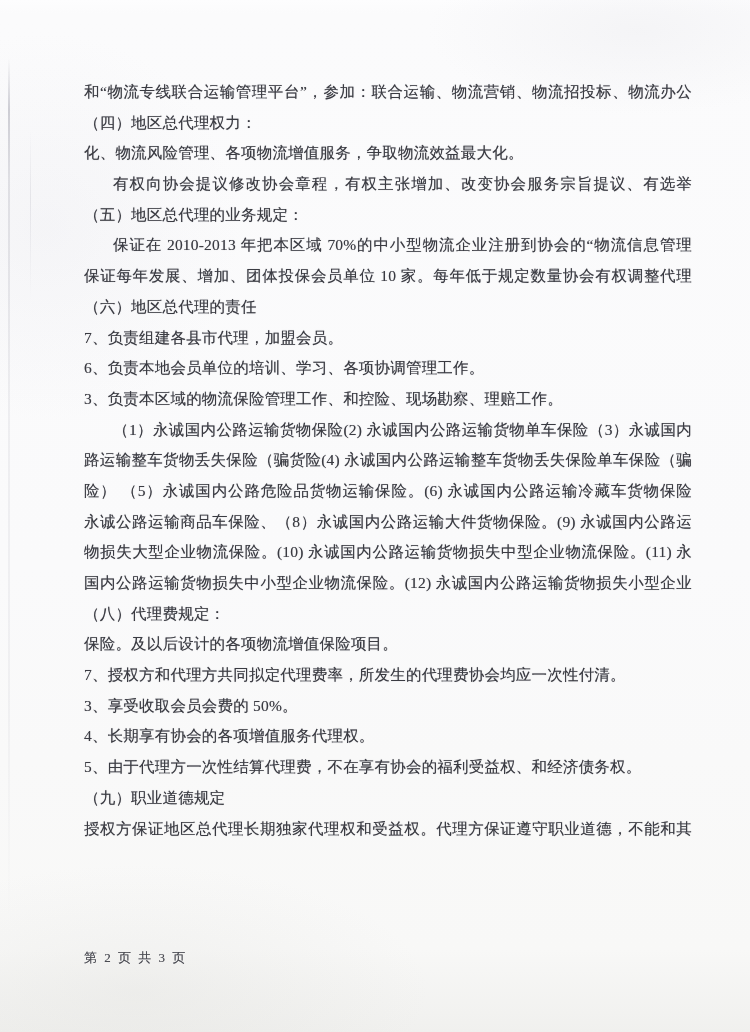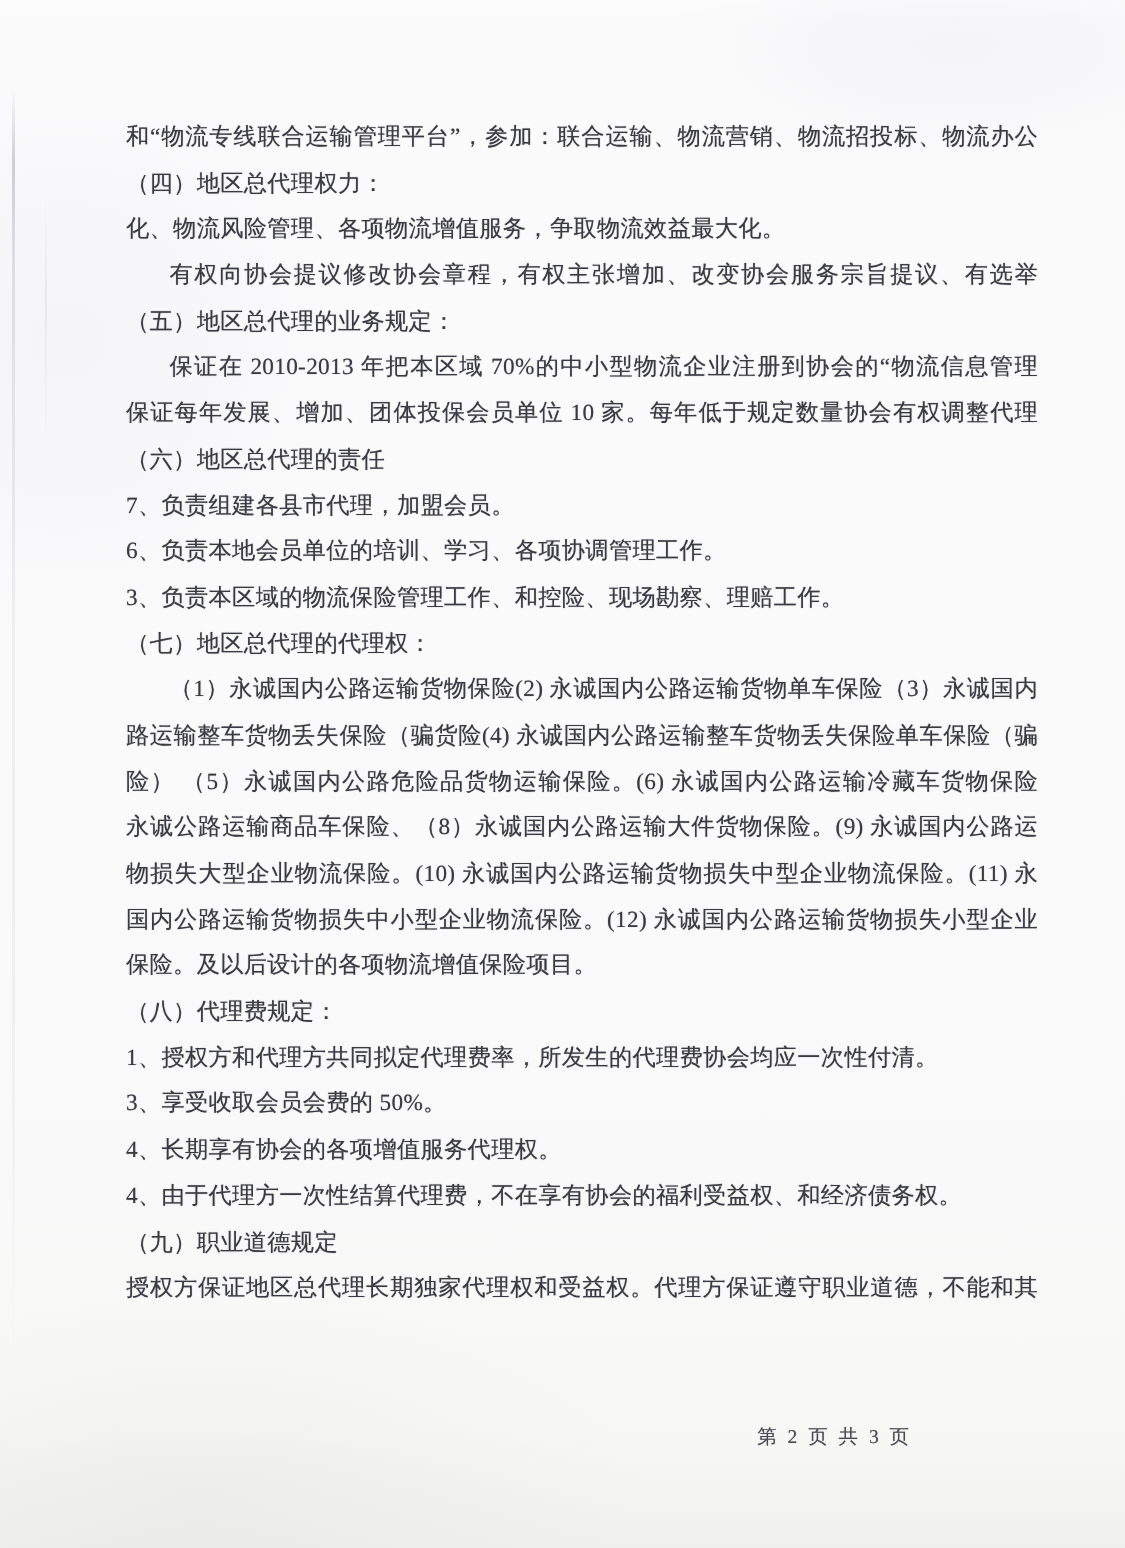--- a/index.html
+++ b/index.html
@@ -64,21 +64,21 @@
     white-space: normal;
     overflow: hidden;
     text-align: justify;
     text-align-last: justify;
   }
   .footer {
     position: absolute;
     left: 84px;
     top: 949px;
     width: 524px;
-    text-align: right;
+    text-align: left;
     font-size: 13px;
     letter-spacing: 2px;
     color: #4a4b52;
     text-shadow: 0 0 0.6px rgba(70,70,82,0.5);
   }
 </style>
 </head>
 <body>
 
 <div class="page">
@@ -89,30 +89,29 @@
       <div class="line">（四）地区总代理权力：</div>
       <div class="line">化、物流风险管理、各项物流增值服务，争取物流效益最大化。</div>
       <div class="line indent fill">有权向协会提议修改协会章程，有权主张增加、改变协会服务宗旨提议、有选举权、当</div>
       <div class="line">（五）地区总代理的业务规定：</div>
       <div class="line indent fill">保证在 2010-2013 年把本区域 70%的中小型物流企业注册到协会的“物流信息管理网”。</div>
       <div class="line fill">保证每年发展、增加、团体投保会员单位 10 家。每年低于规定数量协会有权调整代理权。</div>
       <div class="line">（六）地区总代理的责任</div>
       <div class="line">7、负责组建各县市代理，加盟会员。</div>
       <div class="line">6、负责本地会员单位的培训、学习、各项协调管理工作。</div>
       <div class="line">3、负责本区域的物流保险管理工作、和控险、现场勘察、理赔工作。</div>
-      <div class="line">（七）地区总代理的代理权：</div>
       <div class="line indent fill">（1）永诚国内公路运输货物保险(2) 永诚国内公路运输货物单车保险（3）永诚国内公</div>
       <div class="line fill">路运输整车货物丢失保险（骗货险(4) 永诚国内公路运输整车货物丢失保险单车保险（骗货</div>
       <div class="line fill">险） （5）永诚国内公路危险品货物运输保险。(6) 永诚国内公路运输冷藏车货物保险（7）</div>
       <div class="line fill">永诚公路运输商品车保险、（8）永诚国内公路运输大件货物保险。(9) 永诚国内公路运输货</div>
       <div class="line fill">物损失大型企业物流保险。(10) 永诚国内公路运输货物损失中型企业物流保险。(11) 永诚</div>
       <div class="line fill">国内公路运输货物损失中小型企业物流保险。(12) 永诚国内公路运输货物损失小型企业物流</div>
+      <div class="line">（八）代理费规定：</div>
       <div class="line">保险。及以后设计的各项物流增值保险项目。</div>
-      <div class="line">（八）代理费规定：</div>
-      <div class="line">1、授权方和代理方共同拟定代理费率，所发生的代理费协会均应一次性付清。</div>
+      <div class="line">7、授权方和代理方共同拟定代理费率，所发生的代理费协会均应一次性付清。</div>
       <div class="line">3、享受收取会员会费的 50%。</div>
       <div class="line">4、长期享有协会的各项增值服务代理权。</div>
-      <div class="line">4、由于代理方一次性结算代理费，不在享有协会的福利受益权、和经济债务权。</div>
+      <div class="line">5、由于代理方一次性结算代理费，不在享有协会的福利受益权、和经济债务权。</div>
       <div class="line">（九）职业道德规定</div>
       <div class="line fill">授权方保证地区总代理长期独家代理权和受益权。代理方保证遵守职业道德，不能和其它保</div>
     </div>
   <div class="footer">第 2 页 共 3 页</div>
 </div>
 
 </body></html>

